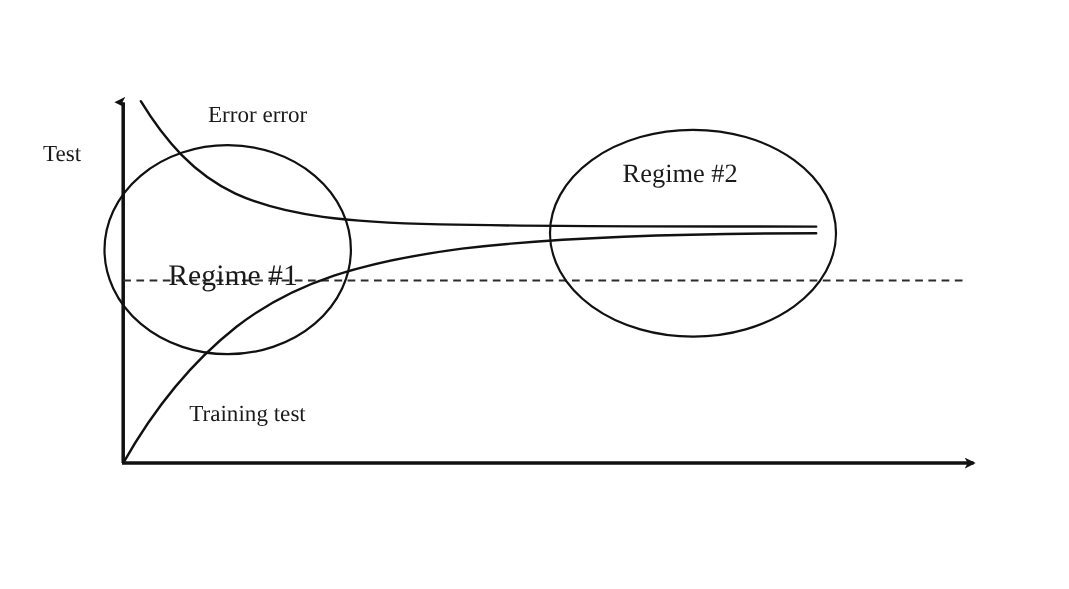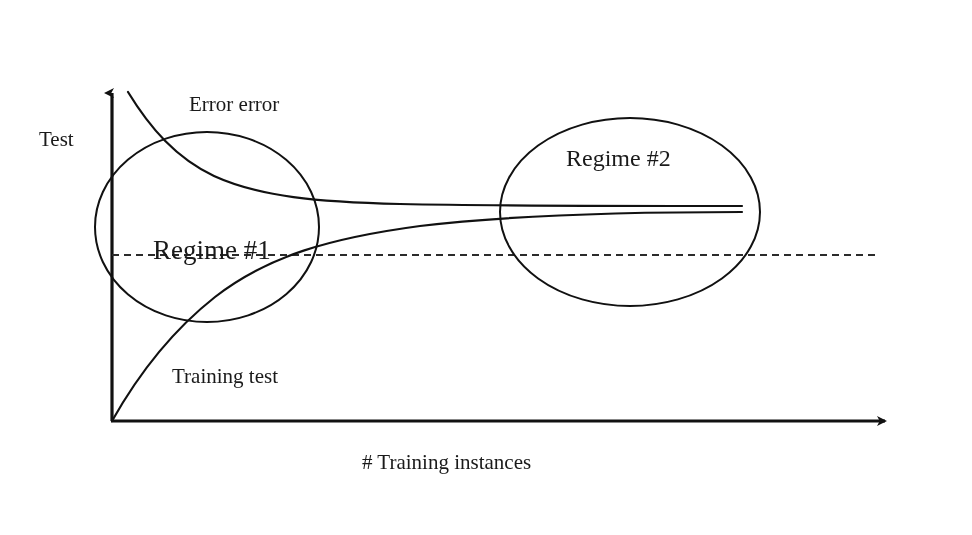--- a/index.html
+++ b/index.html
@@ -73,16 +73,15 @@
   <div class="lbl" id="label-error">Test</div>
 
   <div class="lbl" id="label-test-error">Error error</div>
 
   <div class="lbl" id="label-regime-1">Regime #1</div>
 
   <div class="lbl" id="label-regime-2">Regime #2</div>
 
   <div class="lbl" id="label-training-err">Training test</div>
 
-  <div class="lbl" id="label-x-axis"># Training instances</div>
 
 
 </div>
 
 </body></html>

